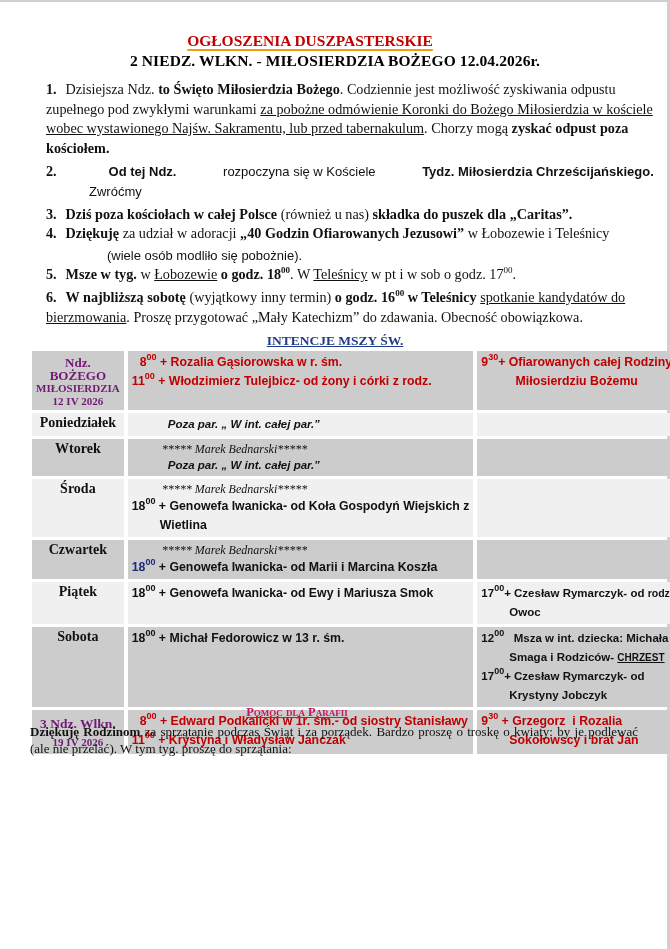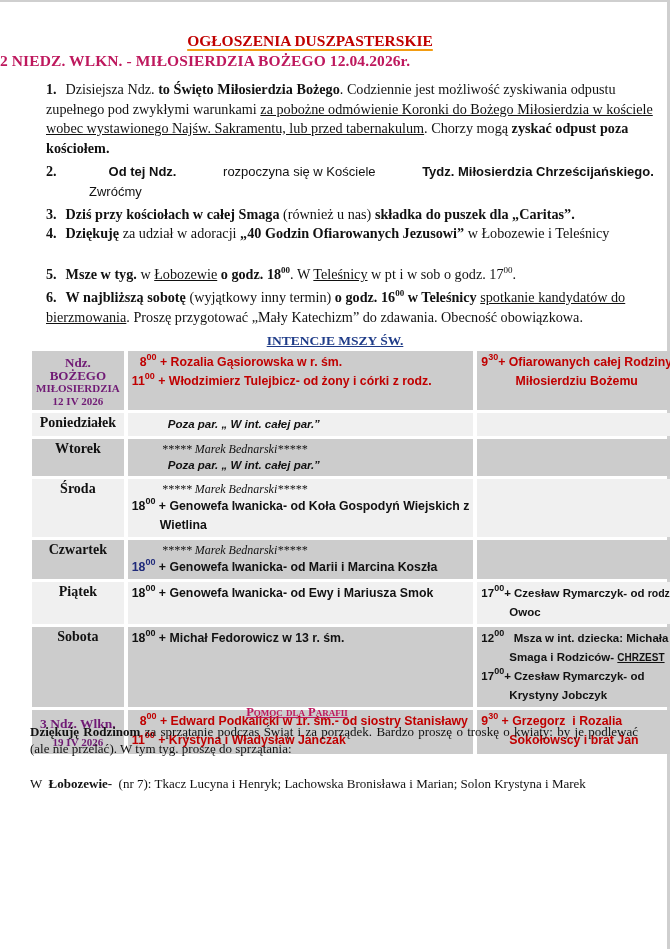--- a/index.html
+++ b/index.html
@@ -9,22 +9,22 @@
   }
   .frame-top { position: absolute; left: 0; top: 0; width: 670px; height: 2px; background: #cfcfcf; }
   .frame-right { position: absolute; right: 0; top: 0; width: 3px; height: 949px; background: #cfcfcf; }
 
   .title1 {
     position: absolute; left: 0; width: 620px; top: 32px; text-align: center;
     font-weight: bold; font-size: 15.5px; color: #c00000;
   }
   .title1 span { text-decoration: underline; text-decoration-color: #f39c12; text-decoration-thickness: 2px; text-underline-offset: 3px; }
   .title2 {
-    position: absolute; left: 0; width: 670px; top: 52px; 
-    font-weight: bold; font-size: 15.5px; color: #be185d; letter-spacing: 0.1px;
+    position: absolute; left: 0; width: 670px; top: 52px; text-align: center;
+    font-weight: bold; font-size: 15.5px; color: #000000; letter-spacing: 0.1px;
   }
 
   .ann { position: absolute; left: 46px; width: 610px; font-size: 14.2px; line-height: 19.5px; }
   .ann .num { font-weight: bold; display: inline-block; width: 16px; }
   .ann .cont { padding-left: 18px; }
   .b { font-weight: bold; }
   .u { text-decoration: underline; }
   .sans { font-family: "Liberation Sans", sans-serif; font-size: 13px; margin-left: 43px; }
   sup { font-size: 9px; vertical-align: 6px; line-height: 0; }
 
@@ -82,26 +82,27 @@
   <span>Dzisiejsza Ndz. </span><span class="b">to Święto Miłosierdzia Bożego</span><span>. Codziennie jest możliwość zyskiwania odpustu zupełnego pod zwykłymi warunkami </span><span class="u">za pobożne odmówienie Koronki do Bożego Miłosierdzia w kościele wobec wystawionego Najśw. Sakramentu, lub przed tabernakulum</span><span>. Chorzy mogą </span><span class="b">zyskać odpust poza kościołem.</span>
 </div>
 
 <div class="ann" style="top:162px;">
   <span class="num">2.</span>
   <span class="sans b">Od tej Ndz.</span><span class="sans"> rozpoczyna się w Kościele </span><span class="sans b">Tydz. Miłosierdzia Chrześcijańskiego.</span><span class="sans"> Zwróćmy</span>
 </div>
 
 <div class="ann" style="top:205px;">
   <span class="num">3.</span>
-  <span class="b">Dziś  przy kościołach w całej Smaga </span><span> (również u nas) </span><span class="b">składka do puszek dla „Caritas”.</span>
+  <span class="b">Dziś  poza kościołach w całej Polsce </span><span> (również u nas) </span><span class="b">składka do puszek dla „Caritas”.</span>
 </div>
 
 <div class="ann" style="top:224px;">
   <span class="num">4.</span>
   <span class="b"> Dziękuję</span><span> za udział w  adoracji </span><span class="b">„40 Godzin Ofiarowanych Jezusowi”</span><span> w Łobozewie i Teleśnicy</span>
+  <div class="cont sans" style="margin-top:2px;">(wiele  osób modliło się pobożnie).</div>
 </div>
 
 <div class="ann" style="top:265px;">
   <span class="num">5.</span>
   <span class="b">Msze w tyg.</span><span> w </span><span class="u">Łobozewie</span><span class="b"> o godz. 18</span><sup class="b">00</sup><span>. W </span><span class="u">Teleśnicy</span><span> w pt i w sob o godz. 17</span><sup>00</sup><span>.</span>
 </div>
 
 <div class="ann" style="top:288px;">
   <span class="num">6.</span>
   <span class="b">W najbliższą sobotę</span><span> (wyjątkowy inny termin) </span><span class="b">o godz. 16</span><sup class="b">00</sup><span class="b"> w Teleśnicy</span><span> </span><span class="u">spotkanie kandydatów do bierzmowania</span><span>. Proszę przygotować „Mały Katechizm” do zdawania. Obecność obowiązkowa.</span>
@@ -207,14 +208,13 @@
     </td>
   </tr>
 </tbody>
   </table>
 
 <div class="help-title">Pomoc dla Parafii</div>
 
 <div class="help">
   <p><span class="b">Dziękuję Rodzinom</span><span> za sprzątanie podczas Świąt i za porządek. Bardzo proszę o troskę o kwiaty: by je podlewać (ale nie przelać). W tym tyg. proszę do sprzątania:</span></p>
   <div class="gap"></div>
-  <p style="text-align:left;"><span style="white-space:pre;">W  </span><span class="b">Łobozewie-</span><span style="white-space:pre;">  (nr 7): Tkacz Lucyna i Henryk; Lachowska Bronisława i Marian; Solon Krystyna i Marek</span></p>
 </div>
 
 </body></html>

